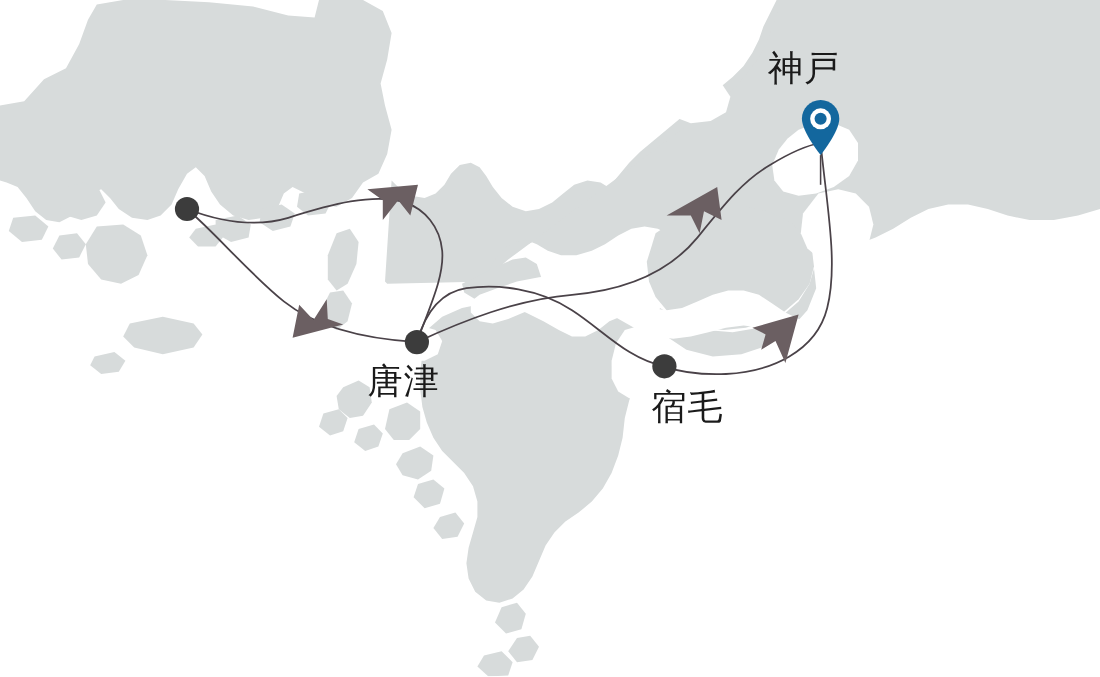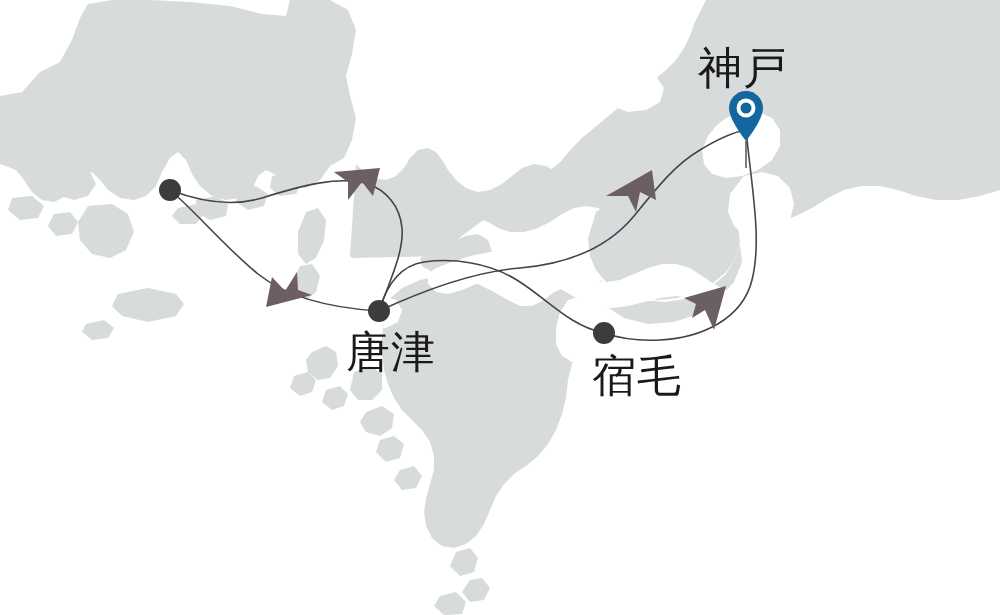--- a/index.html
+++ b/index.html
@@ -7,21 +7,21 @@
     position:relative;
     width:1000px;height:615px;
     background:#ffffff;
     overflow:hidden;
     font-family:"DejaVu Sans","Liberation Sans",sans-serif;
   }
   #mapsvg{position:absolute;left:0;top:0;width:1000px;height:615px;}
   .port-label{
     position:absolute;
     color:#1a1a1a;
-    font-size:44px;
+    font-size:32px;
     line-height:1;
     letter-spacing:1px;
     white-space:nowrap;
     font-family:"DejaVu Sans","Liberation Sans",sans-serif;
   }
 </style>
 </head>
 <body>
 
 <div id="stage">
@@ -224,19 +224,19 @@
                C736.6,91 729,98.6 729,108
                C729,120 746,141 746,141 Z" fill="#13679e"></path>
       <circle cx="746" cy="108" r="9.5" fill="#ffffff"></circle>
       <circle cx="746" cy="108" r="5.5" fill="#13679e"></circle>
       <line x1="746" y1="141" x2="746" y2="168" stroke="#4a4248" stroke-width="1.4"></line>
     </g>
 
   </svg>
 
 
-  <div class="port-label" style="left:346px;top:330px;">唐津</div>
+  <div class="port-label" style="left:334px;top:330px;">唐津</div>
 
   <div class="port-label" style="left:592px;top:354px;">宿毛</div>
 
   <div class="port-label" style="left:698px;top:46px;">神戸</div>
 
 </div>
 
 </body></html>

